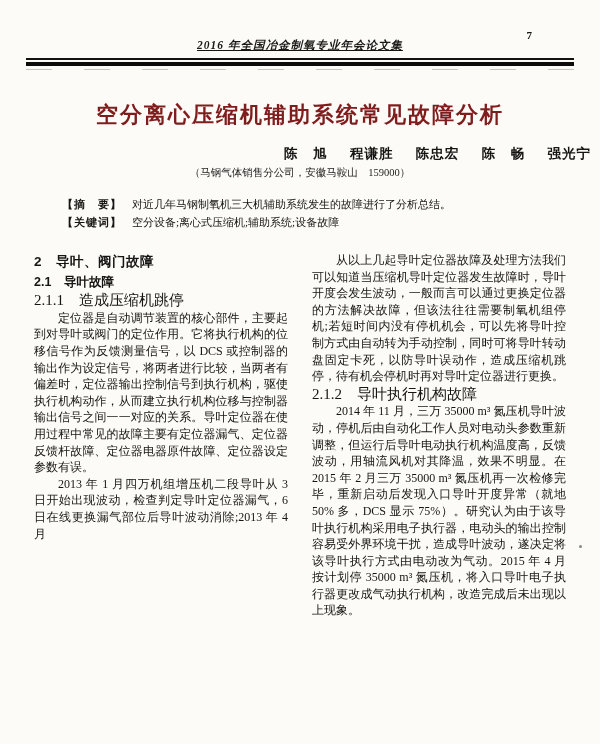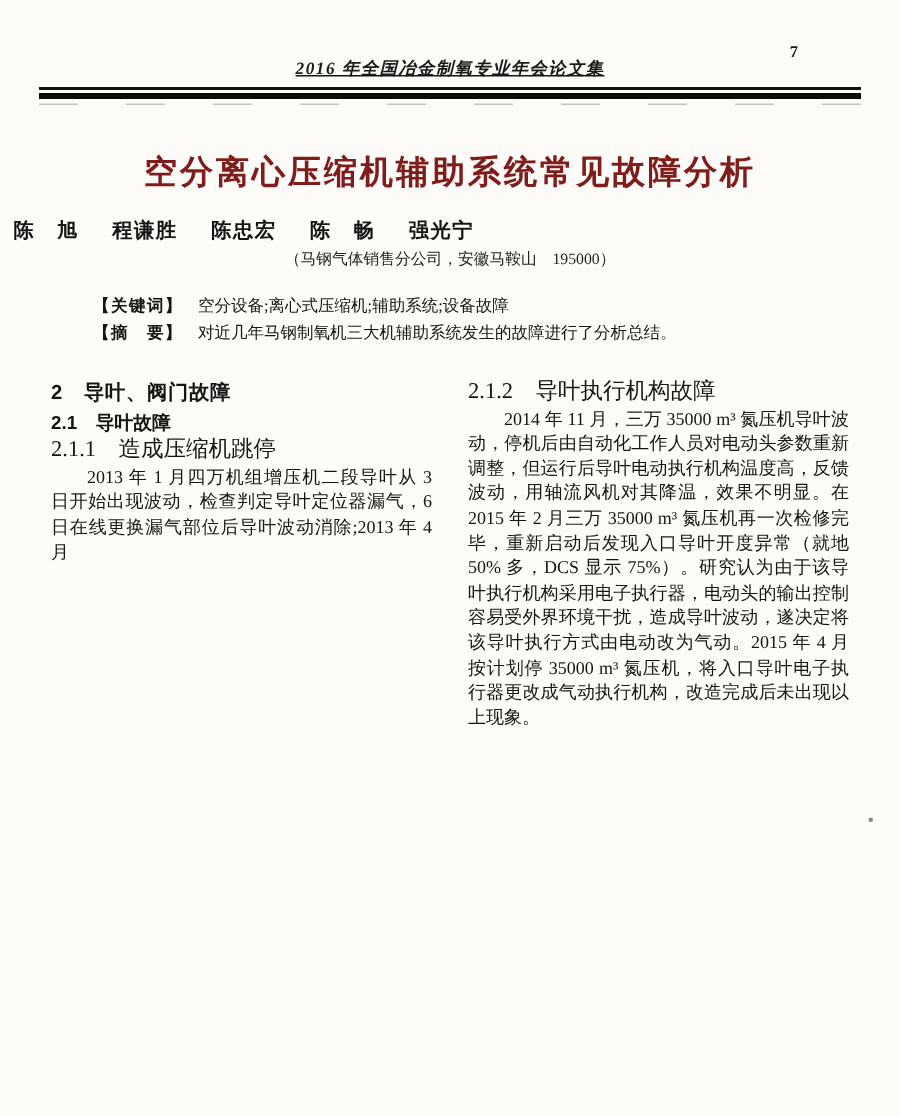--- a/index.html
+++ b/index.html
@@ -41,21 +41,21 @@
   .paper-title{
     margin-top:30px;
     text-align:center;
     font-size:22px;
     font-weight:bold;
     letter-spacing:2px;
     color:#7f1d1d;
   }
   .author-row{
     margin-top:15px;
-    text-align:left;
+    text-align:right;
     font-size:13.5px;
     font-weight:bold;
     letter-spacing:1px;
   }
   .author-row span{margin:0 9px;}
   .affiliation{
     margin-top:3px;
     text-align:center;
     font-size:10.5px;
     color:#242220;
@@ -121,41 +121,43 @@
   <div class="paper-title">空分离心压缩机辅助系统常见故障分析</div>
 
   <div class="author-row">
     <span>陈　旭</span>
     <span>程谦胜</span>
     <span>陈忠宏</span>
     <span>陈　畅</span>
     <span>强光宁</span>
   </div>
 
-  <div class="affiliation">（马钢气体销售分公司，安徽马鞍山　195000）</div>
+  <div class="affiliation">（马钢气体销售分公司，安徽马鞍山　159000）</div>
 
   <div class="meta-block">
     <div class="meta-line">
-      <span class="meta-label">【关键词】</span><span>空分设备;离心式压缩机;辅助系统;设备故障</span>
+      <span class="meta-label">【摘　要】</span><span>对近几年马钢制氧机三大机辅助系统发生的故障进行了分析总结。</span>
     </div>
     <div class="meta-line">
-      <span class="meta-label">【摘　要】</span><span>对近几年马钢制氧机三大机辅助系统发生的故障进行了分析总结。</span>
+      <span class="meta-label">【关键词】</span><span>空分设备;离心式压缩机;辅助系统;设备故障</span>
     </div>
   </div>
 
   <div class="body-cols">
 
     <div class="col">
       <div class="h-l1">2　导叶、阀门故障</div>
       <div class="h-l2">2.1　导叶故障</div>
       <div class="h-l3">2.1.1　造成压缩机跳停</div>
+      <p>定位器是自动调节装置的核心部件，主要起到对导叶或阀门的定位作用。它将执行机构的位移信号作为反馈测量信号，以 DCS 或控制器的输出作为设定信号，将两者进行比较，当两者有偏差时，定位器输出控制信号到执行机构，驱使执行机构动作，从而建立执行机构位移与控制器输出信号之间一一对应的关系。导叶定位器在使用过程中常见的故障主要有定位器漏气、定位器反馈杆故障、定位器电器原件故障、定位器设定参数有误。</p>
       <p>2013 年 1 月四万机组增压机二段导叶从 3 日开始出现波动，检查判定导叶定位器漏气，6 日在线更换漏气部位后导叶波动消除;2013 年 4 月</p>
     </div>
 
     <div class="col">
+      <p>从以上几起导叶定位器故障及处理方法我们可以知道当压缩机导叶定位器发生故障时，导叶开度会发生波动，一般而言可以通过更换定位器的方法解决故障，但该法往往需要制氧机组停机;若短时间内没有停机机会，可以先将导叶控制方式由自动转为手动控制，同时可将导叶转动盘固定卡死，以防导叶误动作，造成压缩机跳停，待有机会停机时再对导叶定位器进行更换。</p>
       <div class="h-l3">2.1.2　导叶执行机构故障</div>
       <p>2014 年 11 月，三万 35000 m³ 氮压机导叶波动，停机后由自动化工作人员对电动头参数重新调整，但运行后导叶电动执行机构温度高，反馈波动，用轴流风机对其降温，效果不明显。在 2015 年 2 月三万 35000 m³ 氮压机再一次检修完毕，重新启动后发现入口导叶开度异常（就地 50% 多，DCS 显示 75%）。研究认为由于该导叶执行机构采用电子执行器，电动头的输出控制容易受外界环境干扰，造成导叶波动，遂决定将该导叶执行方式由电动改为气动。2015 年 4 月按计划停 35000 m³ 氮压机，将入口导叶电子执行器更改成气动执行机构，改造完成后未出现以上现象。</p>
 
     </div>
 
   </div>
 
   <div class="speck" style="right:18px;top:545px;"></div>
 
 </div>

